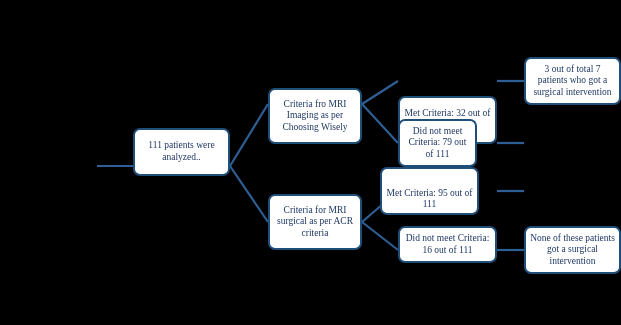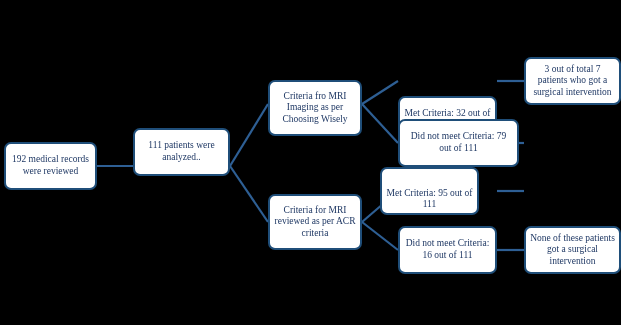--- a/index.html
+++ b/index.html
@@ -62,49 +62,46 @@
 
     <line x1="362" y1="222" x2="398" y2="191" stroke="#2e5f94" stroke-width="2.2"></line>
     <line x1="362" y1="222" x2="398" y2="250" stroke="#2e5f94" stroke-width="2.2"></line>
 
     <line x1="497" y1="81" x2="524" y2="81" stroke="#2e5f94" stroke-width="2.2"></line>
     <line x1="497" y1="143" x2="524" y2="143" stroke="#2e5f94" stroke-width="2.2"></line>
     <line x1="497" y1="191" x2="524" y2="191" stroke="#2e5f94" stroke-width="2.2"></line>
     <line x1="497" y1="250" x2="524" y2="250" stroke="#2e5f94" stroke-width="2.2"></line>
   </svg>
 
-  <div class="node" style="left:4px; top:142px; width:93px; height:48px;">
-    <span class="txt">192 medical records were reviewed</span>
-  </div>
 
   <div class="node" style="left:133px; top:128px; width:97px; height:48px;">
     <span class="txt">111 patients were analyzed..</span>
   </div>
 
-  <div class="node" style="left:268px; top:80px; width:94px; height:56px;">
+  <div class="node" style="left:268px; top:88px; width:94px; height:56px;">
     <span class="txt">Criteria fro MRI Imaging as per Choosing Wisely</span>
   </div>
 
   <div class="node" style="left:268px; top:194px; width:94px; height:56px;">
-    <span class="txt">Criteria for MRI reviewed as per ACR criteria</span>
+    <span class="txt">Criteria for MRI surgical as per ACR criteria</span>
   </div>
 
   <div class="node" style="left:398px; top:57px; width:99px; height:48px;margin-top:39px;">
     <span class="txt">Met Criteria: 32 out of 111</span>
   </div>
 
-  <div class="node" style="left:398px; top:119px; width:121px; height:48px;">
+  <div class="node" style="left:398px; top:119px; width:79px; height:48px;">
     <span class="txt">Did not meet Criteria: 79 out of 111</span>
   </div>
 
   <div class="node" style="left:380px; top:167px; width:99px; height:48px;align-items:flex-end;">
     <span class="txt">Met Criteria: 95 out of 111</span>
   </div>
 
-  <div class="node" style="left:398px; top:226px; width:99px; height:48px;">
+  <div class="node" style="left:398px; top:226px; width:99px; height:37px;">
     <span class="txt">Did not meet Criteria: 16 out of 111</span>
   </div>
 
   <div class="node" style="left:524px; top:57px; width:97px; height:48px;">
     <span class="txt">3 out of total 7 patients who got a surgical intervention</span>
   </div>
 
 
 
   <div class="node" style="left:524px; top:226px; width:97px; height:48px;">

